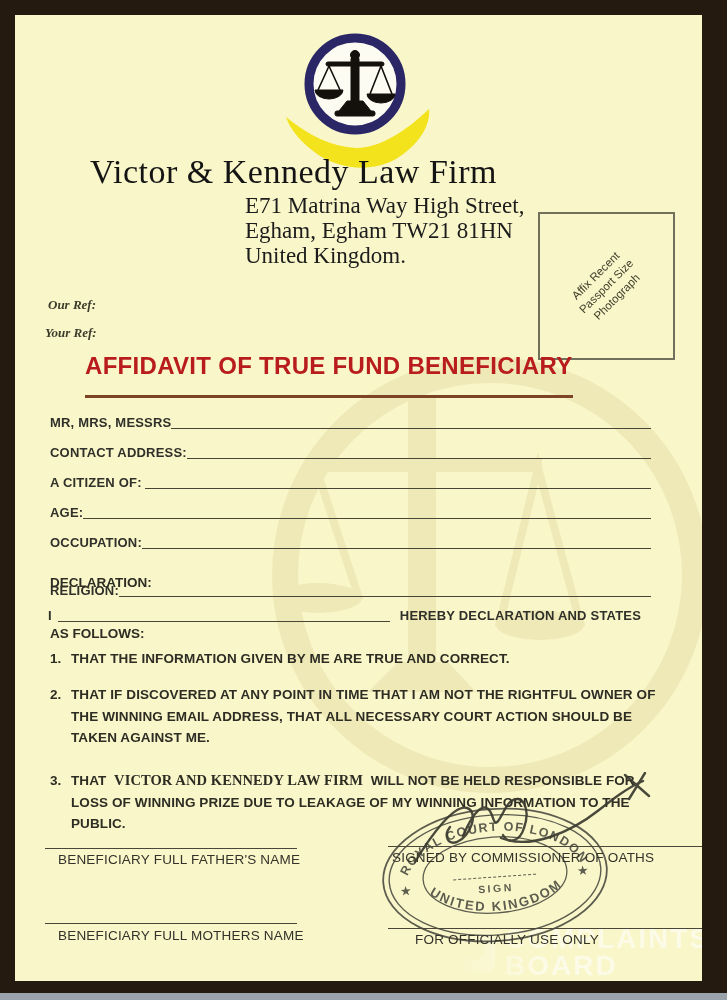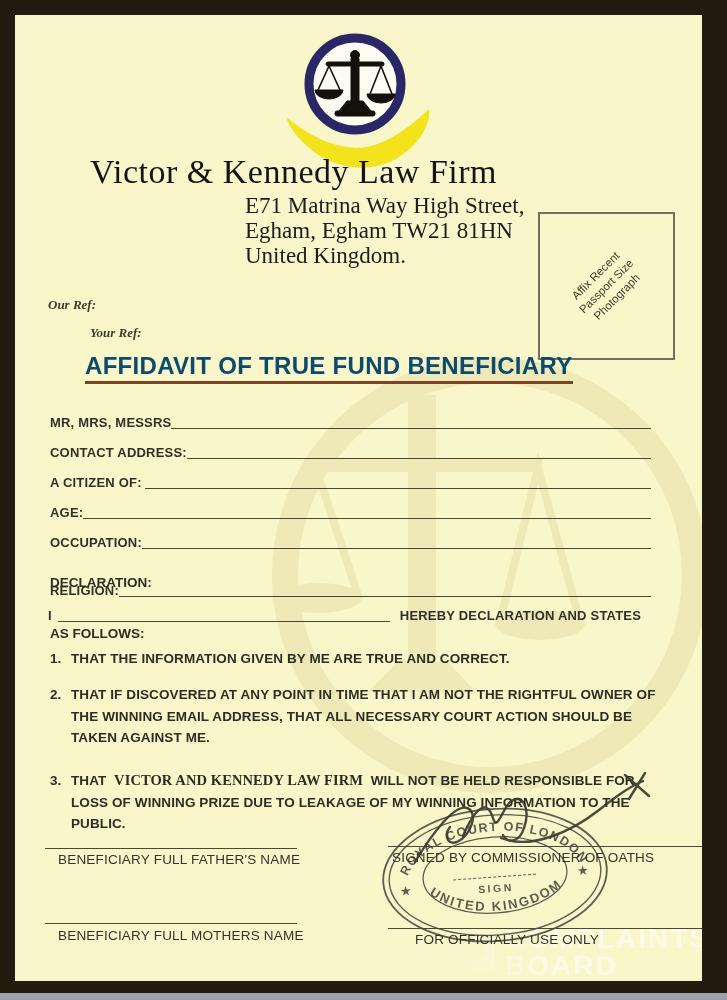--- a/index.html
+++ b/index.html
@@ -28,35 +28,35 @@
   .address {
     position:absolute; left:230px; top:178px;
     font-family:"Liberation Serif", serif; font-size:23px; line-height:25px;
     color:#1c1c1c; white-space:pre-line; z-index:1;
   }
   .ref {
     position:absolute; font-family:"Liberation Serif", serif; font-style:italic;
     font-weight:bold; font-size:13px; color:#3c3c2c; z-index:1;
   }
   #our-ref  { left:33px; top:282px; }
-  #your-ref { left:30px; top:310px;margin-left:45px; }
+  #your-ref { left:30px; top:310px; }
 
   .photo-box {
     position:absolute; left:523px; top:197px; width:137px; height:148px;
     border:2px solid #70705c; display:flex; align-items:center; justify-content:center; z-index:1;
   }
   .photo-box-text {
     transform:rotate(-45deg); font-size:11.5px; line-height:15px;
     color:#3e3e2b; text-align:center; white-space:pre-line;
   }
 
   .doc-title {
     position:absolute; left:70px; top:337px; z-index:1;
     font-size:24px; font-weight:bold; letter-spacing:0.3px;
-    color:#0c4a6e; border-bottom:3px solid #7c4425; padding-bottom:1px;
+    color:#b91c1c; border-bottom:3px solid #7c4425; padding-bottom:15px;
   }
 
   
   .field-row { position:absolute; left:35px; width:601px; height:22px; display:flex; align-items:flex-end; z-index:1; }
   .flabel { font-size:13px; font-weight:bold; color:#30302a; letter-spacing:0.2px; white-space:pre;margin-top:27px; }
   .fline  { flex:1; border-bottom:1.6px solid #4a4636; margin-bottom:1px; }
 
   .decl-label { position:absolute; left:35px; top:560px; font-size:13.5px; font-weight:bold; color:#2d2d24; z-index:1; }
   .declarant-row { position:absolute; left:33px; top:586px; width:628px; height:22px; display:flex; align-items:flex-end; z-index:1; }
   .declarant-row .blank { width:332px; flex:none; border-bottom:1.6px solid #4a4636; margin:0 10px 1px 6px; }

